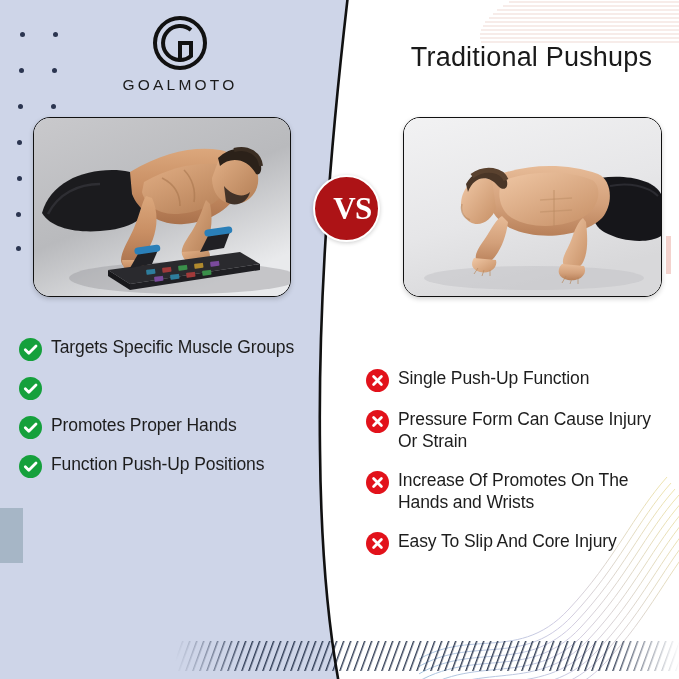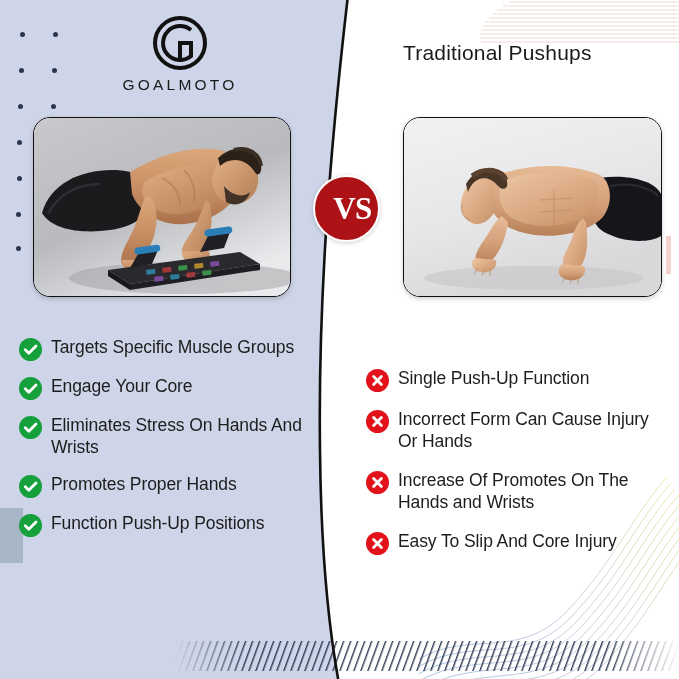--- a/index.html
+++ b/index.html
@@ -45,22 +45,22 @@
     position:absolute;border:1.6px solid #111;border-radius:17px;overflow:hidden;
     box-shadow:0 2px 5px rgba(0,0,0,.18);
   }
   .img-card.left{left:33px;top:117px;width:256px;height:178px;}
   .img-card.right{left:403px;top:117px;width:257px;height:178px;}
 
   .photo{position:absolute;inset:0;}
 
   
   .right-title{
-    position:absolute;left:403px;top:40px;width:257px;
-    font-size:21px;line-height:1.28;color:#1a1a1a;font-weight:400;
+    position:absolute;left:403px;top:40px;width:257px;text-align:center;
+    font-size:27px;line-height:1.28;color:#1a1a1a;font-weight:400;
     font-family:"Liberation Sans",sans-serif;letter-spacing:.2px;
   }
 
   
   .vs-badge{
     position:absolute;left:313px;top:175px;width:63px;height:63px;border-radius:50%;
     background:#ad1316;border:2.5px solid #ffffff;
     display:flex;align-items:center;justify-content:center;
     box-shadow:0 1px 4px rgba(0,0,0,.2);
     z-index:30;
@@ -328,47 +328,38 @@
       </span>
       <span class="row-text">Targets Specific Muscle Groups</span>
     </div>
 
     <div class="row">
       <span class="badge-ic ok">
         <svg width="23" height="23" viewBox="0 0 23 23">
             <path d="M6.3,11.8 L9.8,15.3 L17,8.1" fill="none" stroke="#fff" stroke-width="2.8" stroke-linecap="round" stroke-linejoin="round"></path>
           </svg>
       </span>
-      <span class="row-text">Engage Your Core</span>
-    </div>
+    </div>
+
 
     <div class="row">
       <span class="badge-ic ok">
         <svg width="23" height="23" viewBox="0 0 23 23">
             <path d="M6.3,11.8 L9.8,15.3 L17,8.1" fill="none" stroke="#fff" stroke-width="2.8" stroke-linecap="round" stroke-linejoin="round"></path>
           </svg>
       </span>
-      <span class="row-text">Eliminates Stress On Hands And Wrists</span>
+      <span class="row-text">Promotes Proper Hands</span>
     </div>
 
     <div class="row">
       <span class="badge-ic ok">
         <svg width="23" height="23" viewBox="0 0 23 23">
             <path d="M6.3,11.8 L9.8,15.3 L17,8.1" fill="none" stroke="#fff" stroke-width="2.8" stroke-linecap="round" stroke-linejoin="round"></path>
           </svg>
       </span>
-      <span class="row-text">Promotes Proper Hands</span>
-    </div>
-
-    <div class="row">
-      <span class="badge-ic ok">
-        <svg width="23" height="23" viewBox="0 0 23 23">
-            <path d="M6.3,11.8 L9.8,15.3 L17,8.1" fill="none" stroke="#fff" stroke-width="2.8" stroke-linecap="round" stroke-linejoin="round"></path>
-          </svg>
-      </span>
       <span class="row-text">Function Push-Up Positions</span>
     </div>
 
   </div>
 
   <div class="list cons">
 
     <div class="row">
       <span class="badge-ic no">
         <svg width="23" height="23" viewBox="0 0 23 23">
@@ -377,21 +368,21 @@
       </span>
       <span class="row-text">Single Push-Up Function</span>
     </div>
 
     <div class="row">
       <span class="badge-ic no">
         <svg width="23" height="23" viewBox="0 0 23 23">
             <path d="M7.6,7.6 L15.4,15.4 M15.4,7.6 L7.6,15.4" fill="none" stroke="#fff" stroke-width="2.8" stroke-linecap="round"></path>
           </svg>
       </span>
-      <span class="row-text">Incorrect Form Can Cause Injury Or Hands</span>
+      <span class="row-text">Pressure Form Can Cause Injury Or Strain</span>
     </div>
 
     <div class="row">
       <span class="badge-ic no">
         <svg width="23" height="23" viewBox="0 0 23 23">
             <path d="M7.6,7.6 L15.4,15.4 M15.4,7.6 L7.6,15.4" fill="none" stroke="#fff" stroke-width="2.8" stroke-linecap="round"></path>
           </svg>
       </span>
       <span class="row-text">Increase Of Promotes On The Hands and Wrists</span>
     </div>

